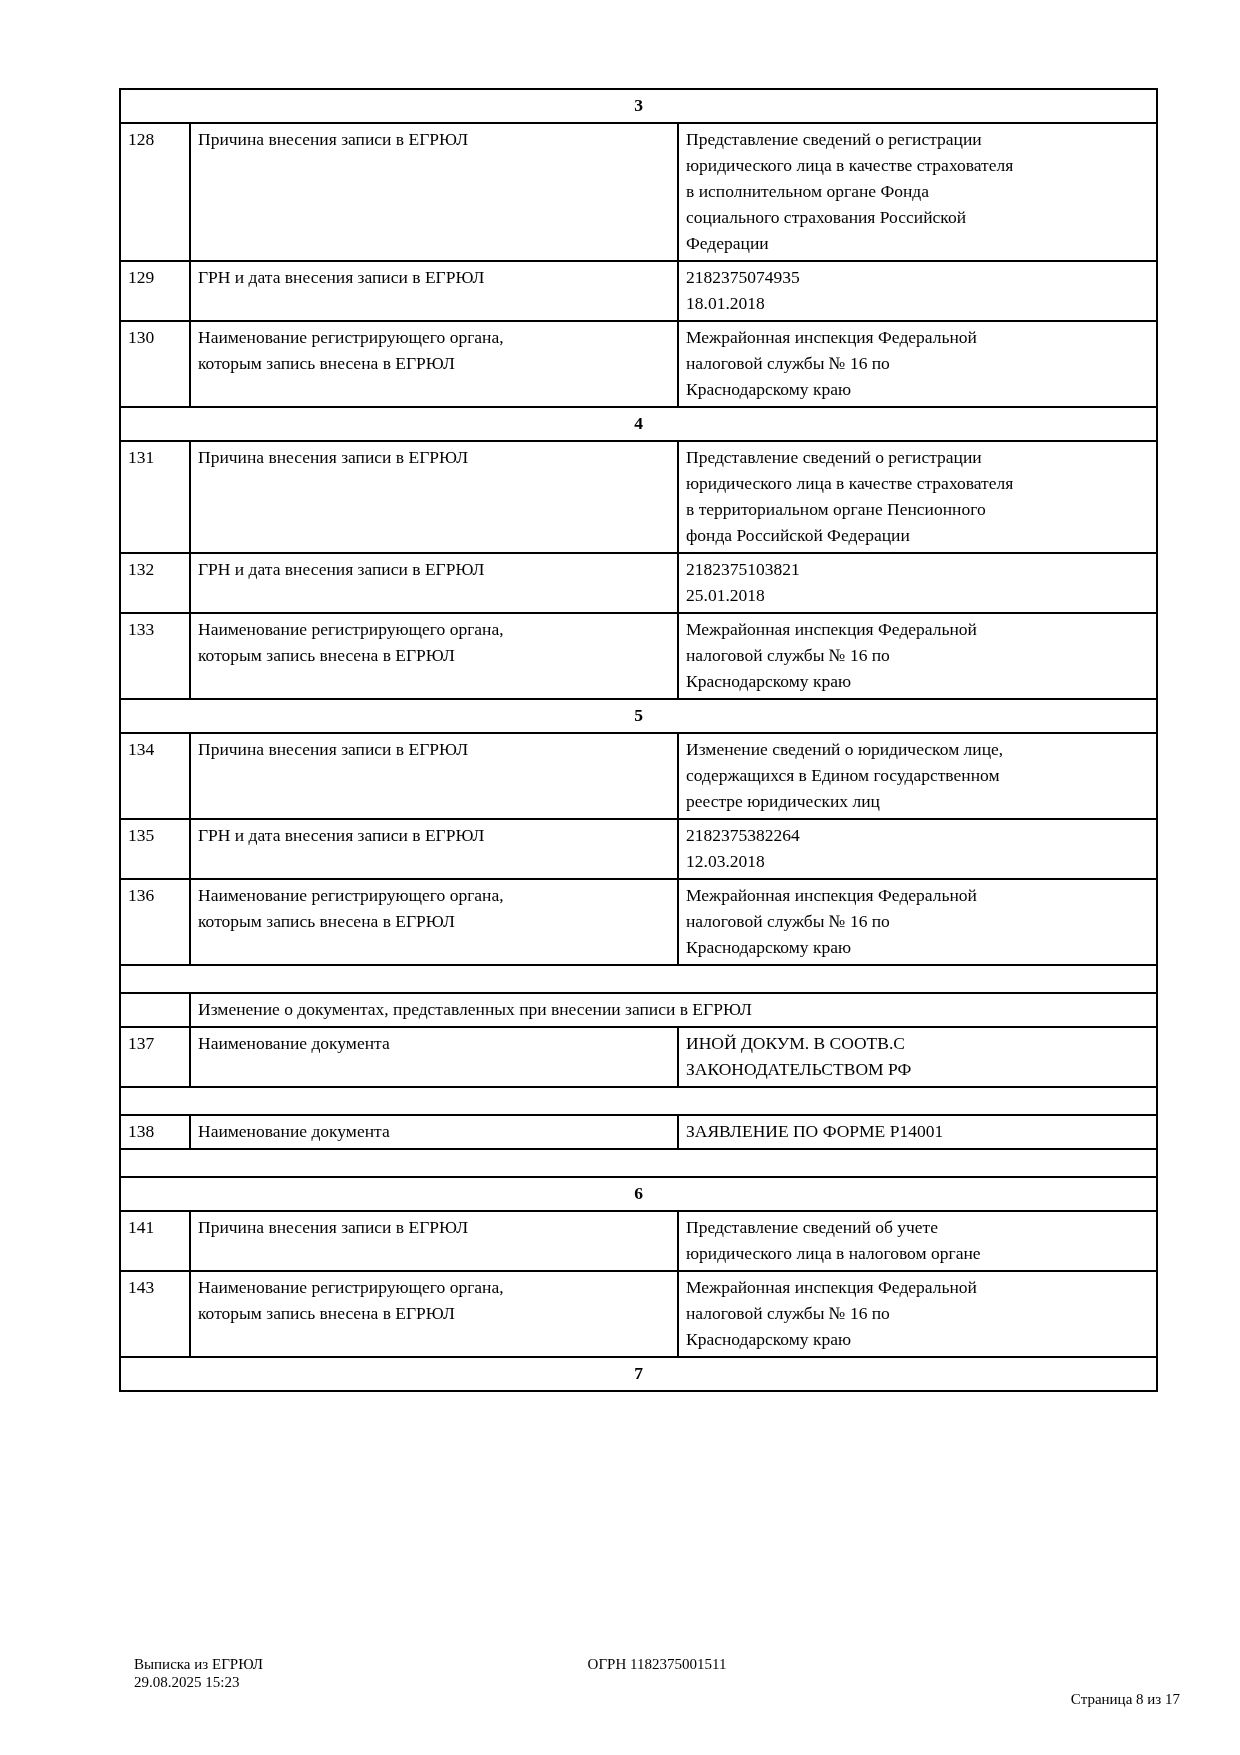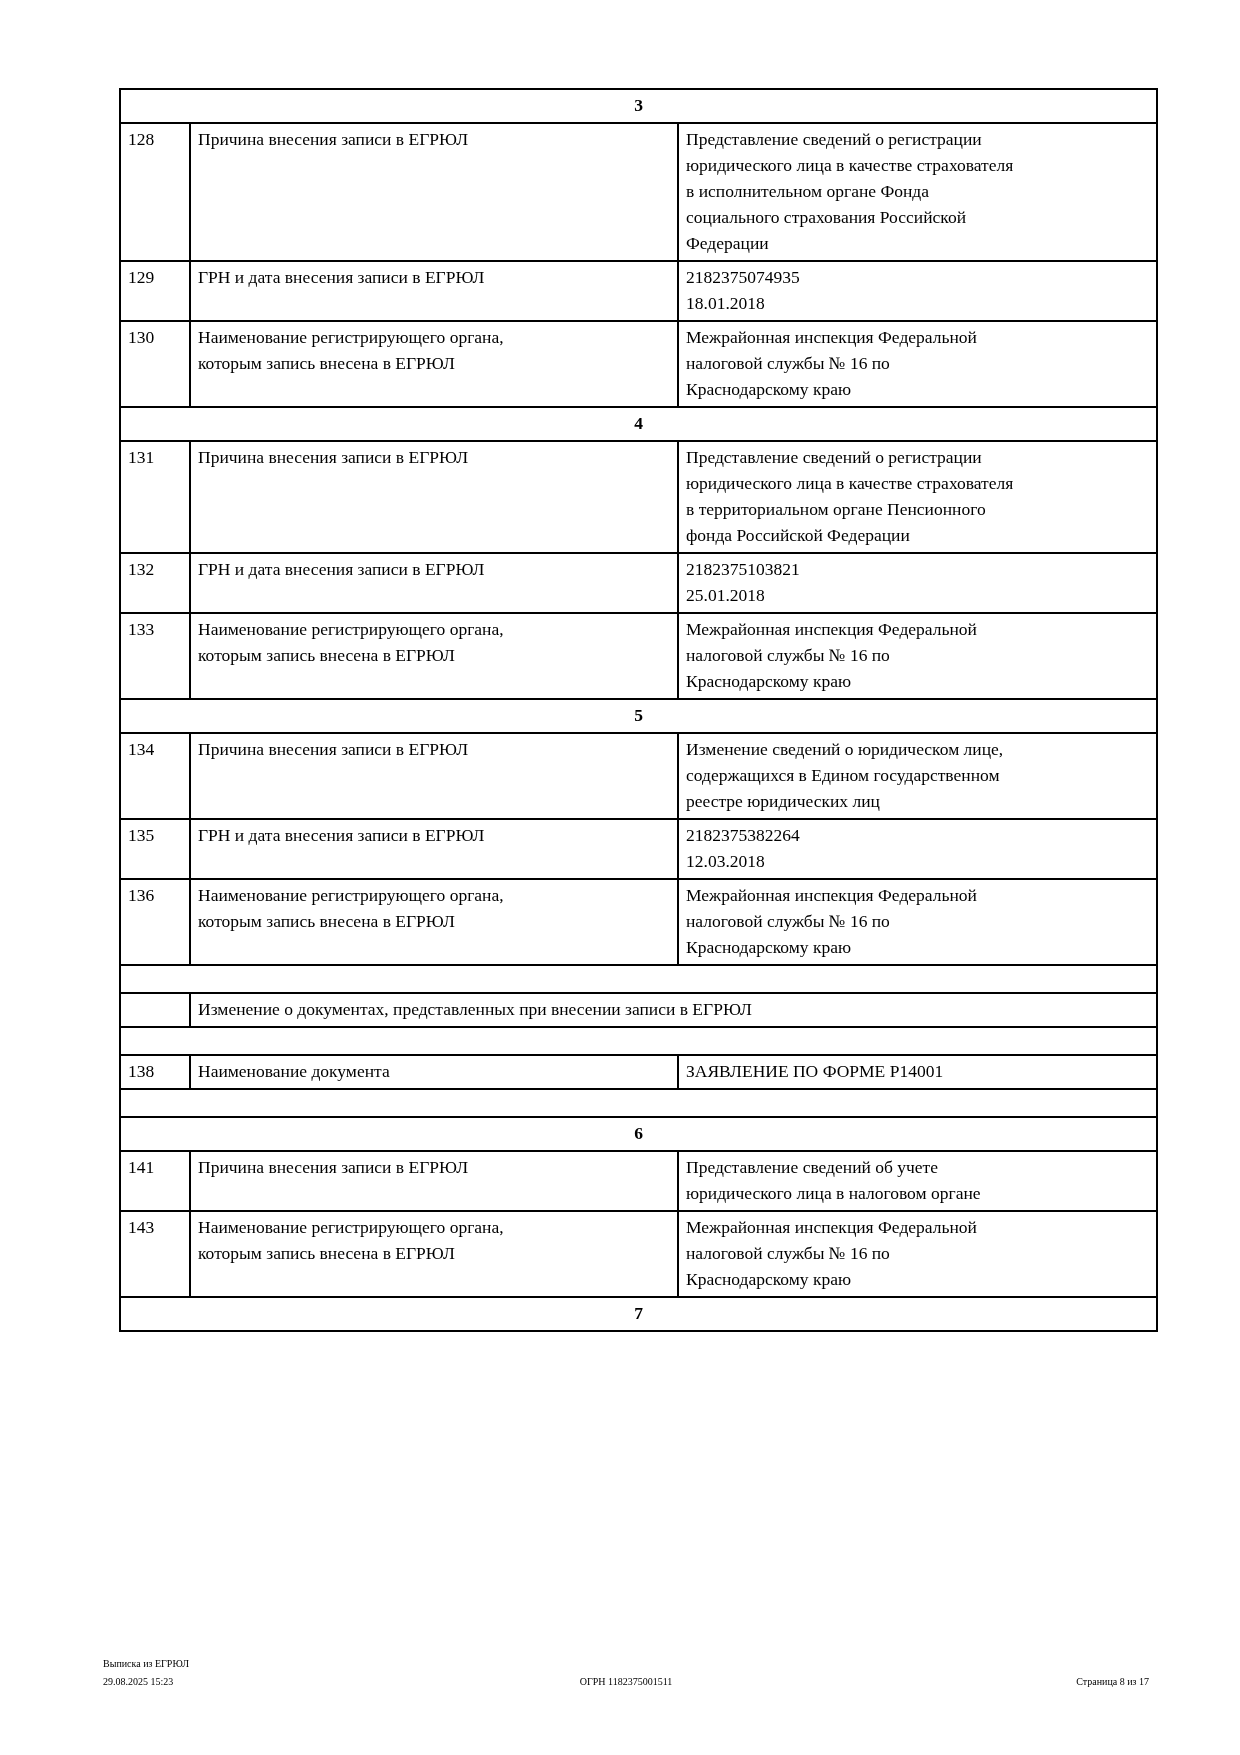--- a/index.html
+++ b/index.html
@@ -36,30 +36,29 @@
     text-align: center;
     font-weight: bold;
     white-space: normal;
     padding: 2px 4px 4px 4px;
   }
   tr.spacer td { height: 22px; padding: 2px; }
   tr.subheader td { white-space: normal; }
 
   .footer {
     position: absolute;
-    left: 103px; top: 1655px;
+    left: 134px; top: 1655px;
     width: 1046px;
     display: flex;
-    align-items: flex-end;
-    font-size: 10px;
+    font-size: 15px;
     line-height: 18px;
   }
   .footer-left   { flex: 1; text-align: left; }
   .footer-center { flex: 1; text-align: center; }
-  .footer-right  { flex: 1; text-align: right; }
+  .footer-right  { flex: 1; text-align: right; margin-top: 35px; }
 </style>
 </head>
 <body>
 
 <div class="page">
 
   <table class="doc-table">
     <colgroup>
         <col class="c-num">
         <col class="c-label">
@@ -140,20 +139,26 @@
         <td class="value">Межрайонная инспекция Федеральной
 налоговой службы № 16 по
 Краснодарскому краю</td>
       </tr>
       <tr class="spacer">
         <td colspan="3"></td>
       </tr>
       <tr class="subheader">
         <td class="num"></td>
         <td colspan="2">Изменение о документах, представленных при внесении записи в ЕГРЮЛ</td>
+      </tr>
+      <tr>
+        <td class="num">137</td>
+        <td class="label">Наименование документа</td>
+        <td class="value">ИНОЙ ДОКУМ. В СООТВ.С
+ЗАКОНОДАТЕЛЬСТВОМ РФ</td>
       </tr>
       <tr class="spacer">
         <td colspan="3"></td>
       </tr>
       <tr>
         <td class="num">138</td>
         <td class="label">Наименование документа</td>
         <td class="value">ЗАЯВЛЕНИЕ ПО ФОРМЕ Р14001</td>
       </tr>
       <tr class="spacer">

